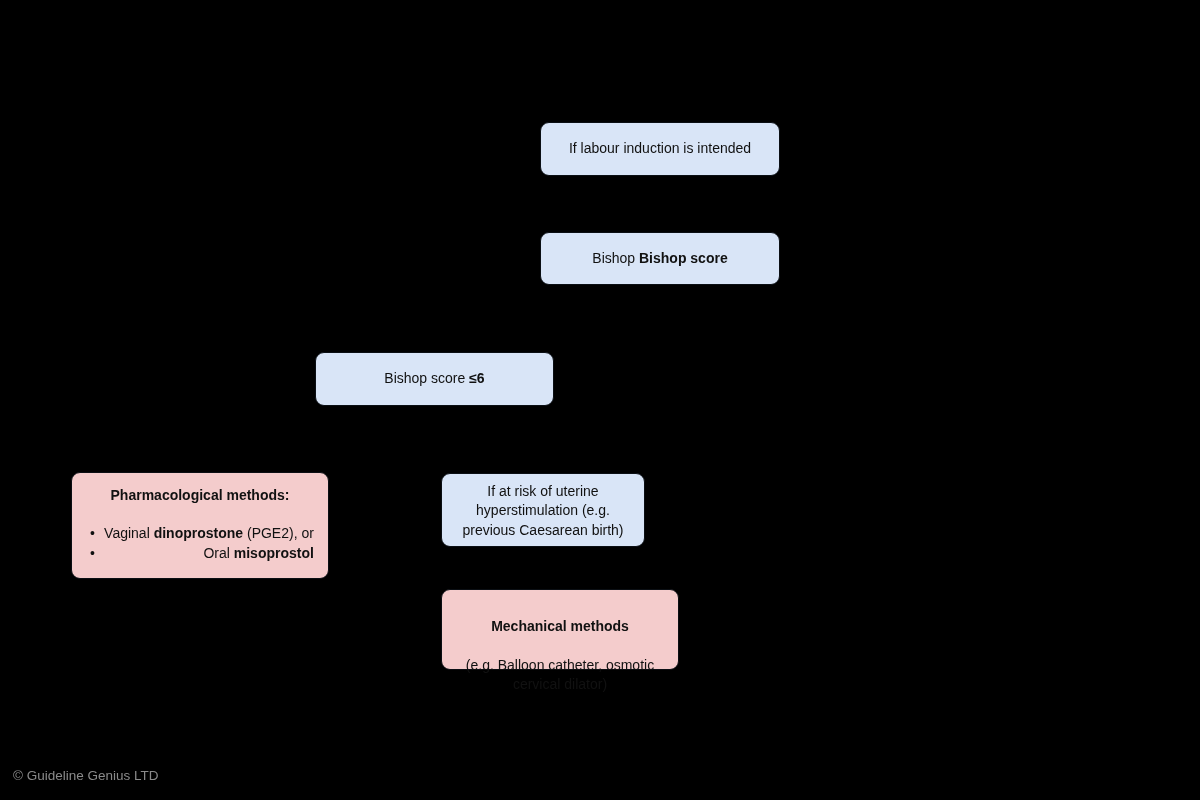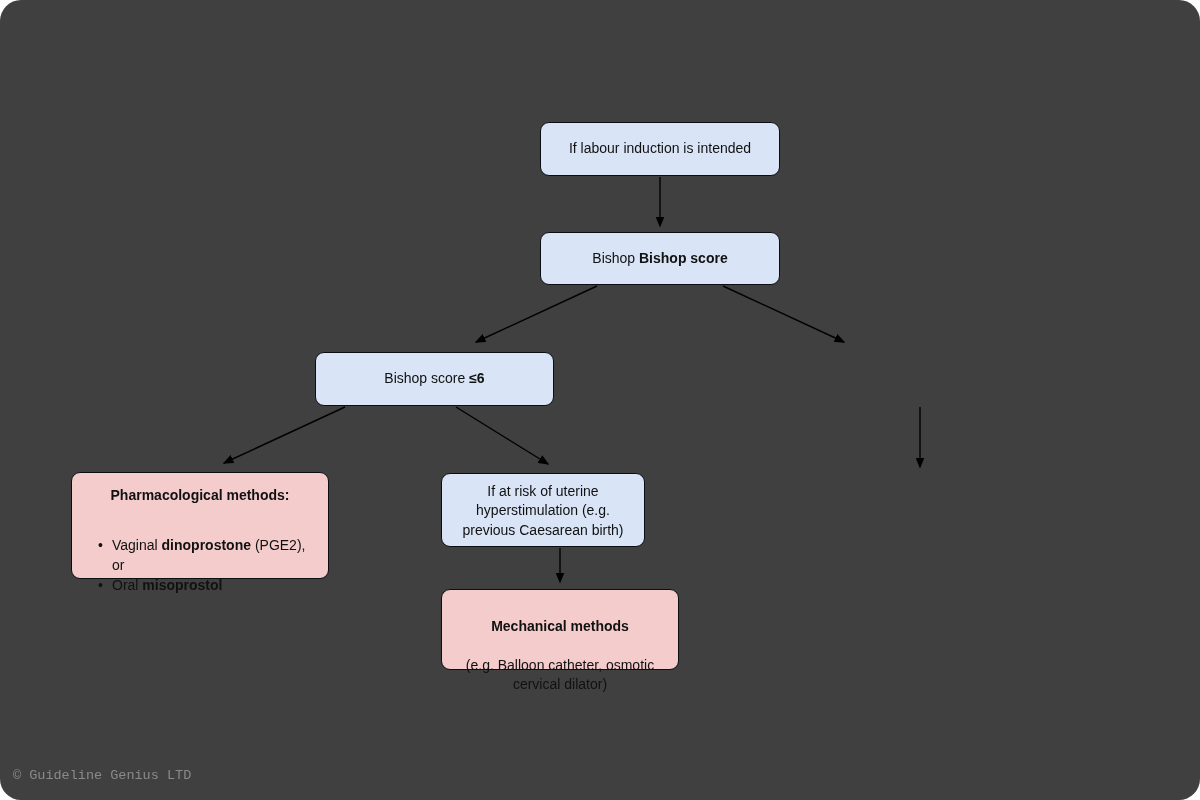--- a/index.html
+++ b/index.html
@@ -5,21 +5,21 @@
   :root{
     --box-blue:#d9e5f7;
     --box-pink:#f4cccc;
     --border:#0b0f14;
     --arrow:#000000;
     --copyright-gray:#8a8a8a;
   }
   *{box-sizing:border-box;margin:0;padding:0;}
   html,body{width:1200px;height:800px;background:#ffffff;overflow:hidden;}
   body{font-family:"Liberation Sans","DejaVu Sans",sans-serif;color:#111;}
-  .canvas{position:relative;width:1200px;height:800px;background:#404040;border-radius:21px;}
+  .canvas{position:relative;width:1200px;height:800px;background:#000000;}
   svg.arrow-layer{position:absolute;left:0;top:0;width:1200px;height:800px;pointer-events:none;}
   .node{
     position:absolute;
     border:1.4px solid var(--border);
     border-radius:9px;
     display:flex;
     flex-direction:column;
     align-items:center;
     justify-content:center;
     text-align:center;
@@ -34,28 +34,28 @@
   #n-intent{left:540px;top:122px;width:240px;height:54px;}
   #n-assess{left:540px;top:232px;width:240px;height:53px;}
   #n-low{left:281px;top:352px;width:239px;height:54px;margin-left:34px;}
   #n-high{left:800px;top:352px;width:240px;height:54px;}
   #n-pharma{left:71px;top:472px;width:258px;height:107px;justify-content:flex-start;padding-top:13px;}
   #n-hyper{left:441px;top:473px;width:204px;height:74px;justify-content:flex-end;}
   #n-mech{left:441px;top:589px;width:238px;height:81px;justify-content:flex-start;padding-top:27px;}
   #n-amnio{left:786px;top:474px;width:270px;height:93px;}
   
   #n-pharma .title{font-weight:bold;margin-bottom:17px;}
-  #n-pharma ul{list-style:none;text-align:left;margin:12px;}
+  #n-pharma ul{list-style:none;text-align:right;margin:0;}
   #n-pharma li{position:relative;padding-left:18px;line-height:20px;}
   #n-pharma li::before{content:"•";position:absolute;left:4px;top:0;}
   
   #n-mech .title{font-weight:bold;margin-bottom:19px;}
   .footer-copyright{
     position:absolute;left:13px;top:768px;
-    font-size:13.5px;color:var(--copyright-gray);font-family:Liberation Mono, monospace;
+    font-size:13.5px;color:var(--copyright-gray);
   }
 </style>
 </head>
 <body>
 
 <div class="canvas">
 
   <svg class="arrow-layer" viewBox="0 0 1200 800">
     <defs>
       <marker id="ah" markerWidth="11" markerHeight="9" refX="9.5" refY="4.5" orient="auto" markerUnits="userSpaceOnUse">

